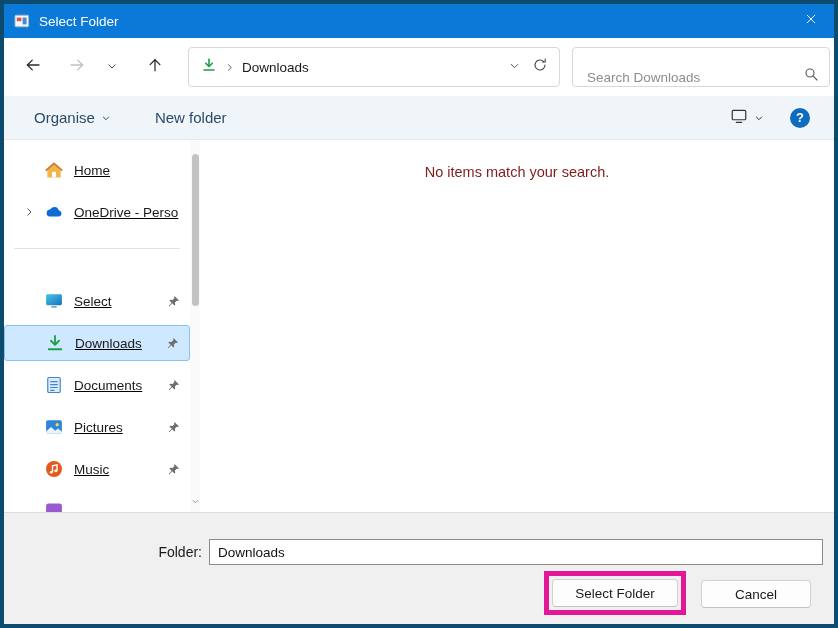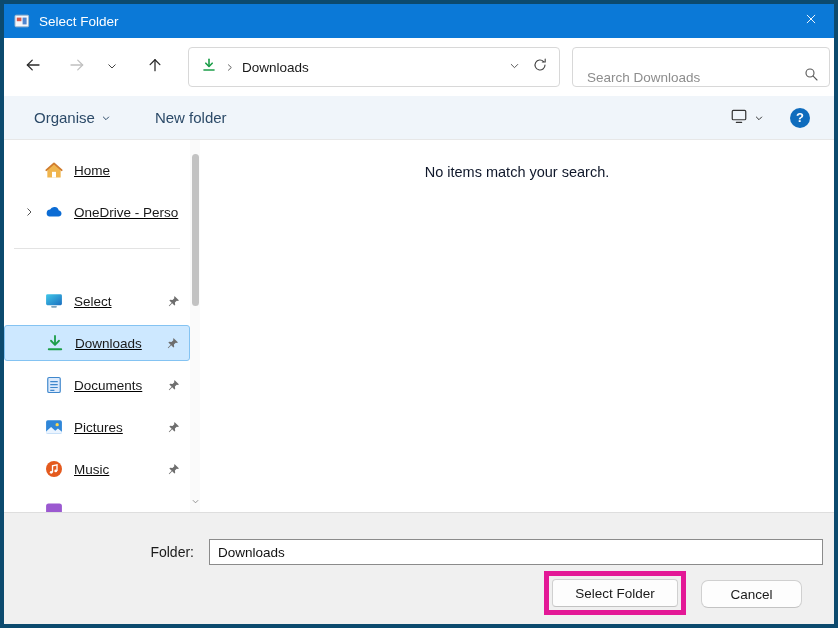--- a/index.html
+++ b/index.html
@@ -46,31 +46,31 @@
   .si.selected{background:#cde8ff;border:1px solid #84c3f2;}
   .sep{height:1px;background:#e3e3e3;margin:18px 10px 34px 10px;}
 
   
   .scrolltrack{position:absolute;left:186px;top:136px;width:10px;height:372px;background:#fafafa;}
   .scrollthumb{position:absolute;left:1.5px;top:14px;width:7px;height:152px;background:#c2c2c2;border-radius:4px;}
   .scrolldown{position:absolute;left:0;bottom:2px;width:10px;display:flex;justify-content:center;}
 
   
   .main{position:absolute;left:196px;top:136px;right:0;height:372px;background:#fff;}
-  .empty{margin-top:24px;text-align:center;color:#0f172a;font-size:14.5px;}
+  .empty{margin-top:24px;text-align:center;color:#7f1d1d;font-size:14.5px;}
 
   
   .footer{position:absolute;left:0;top:508px;width:100%;height:120px;background:#f0f0f0;border-top:1px solid #dedede;box-sizing:border-box;}
   .folderrow{position:absolute;top:26px;left:0;right:11px;display:flex;align-items:center;}
-  .folderlbl{width:205px;text-align:right;font-size:14px;color:#1a1a1a;padding-right:15px;box-sizing:border-box;flex:0 0 auto;}
+  .folderlbl{width:205px;text-align:right;font-size:14px;color:#1a1a1a;padding-right:7px;box-sizing:border-box;flex:0 0 auto;}
   .folderinput{flex:1;height:26px;box-sizing:border-box;border:1px solid #8b8b8b;background:#fff;font-size:13.5px;font-family:inherit;padding:0 8px;color:#111;outline:none;min-width:0;}
   .annot{position:absolute;left:540px;top:58px;border:5px solid #e31896;padding:3px;}
   .btn{height:28px;background:#fdfdfd;border:1px solid #d0d0d0;border-bottom-color:#c3c3c3;border-radius:4px;font-size:13.5px;color:#1a1a1a;font-family:inherit;display:flex;align-items:center;justify-content:center;box-sizing:border-box;cursor:default;}
   .selectbtn{width:126px;}
-  .cancelbtn{position:absolute;left:697px;top:67px;width:101px;border-radius:7px;}
+  .cancelbtn{position:absolute;left:697px;top:67px;width:110px;}
 </style>
 </head>
 <body>
 
 <div class="window">
 
   <div class="titlebar">
     <span class="ticon">
       <svg width="16" height="16" viewBox="0 0 16 16">
         <rect x="1" y="2.2" width="13.6" height="11.6" rx="1" fill="#f3f6fa" stroke="#9fb6cc" stroke-width="1"></rect>

